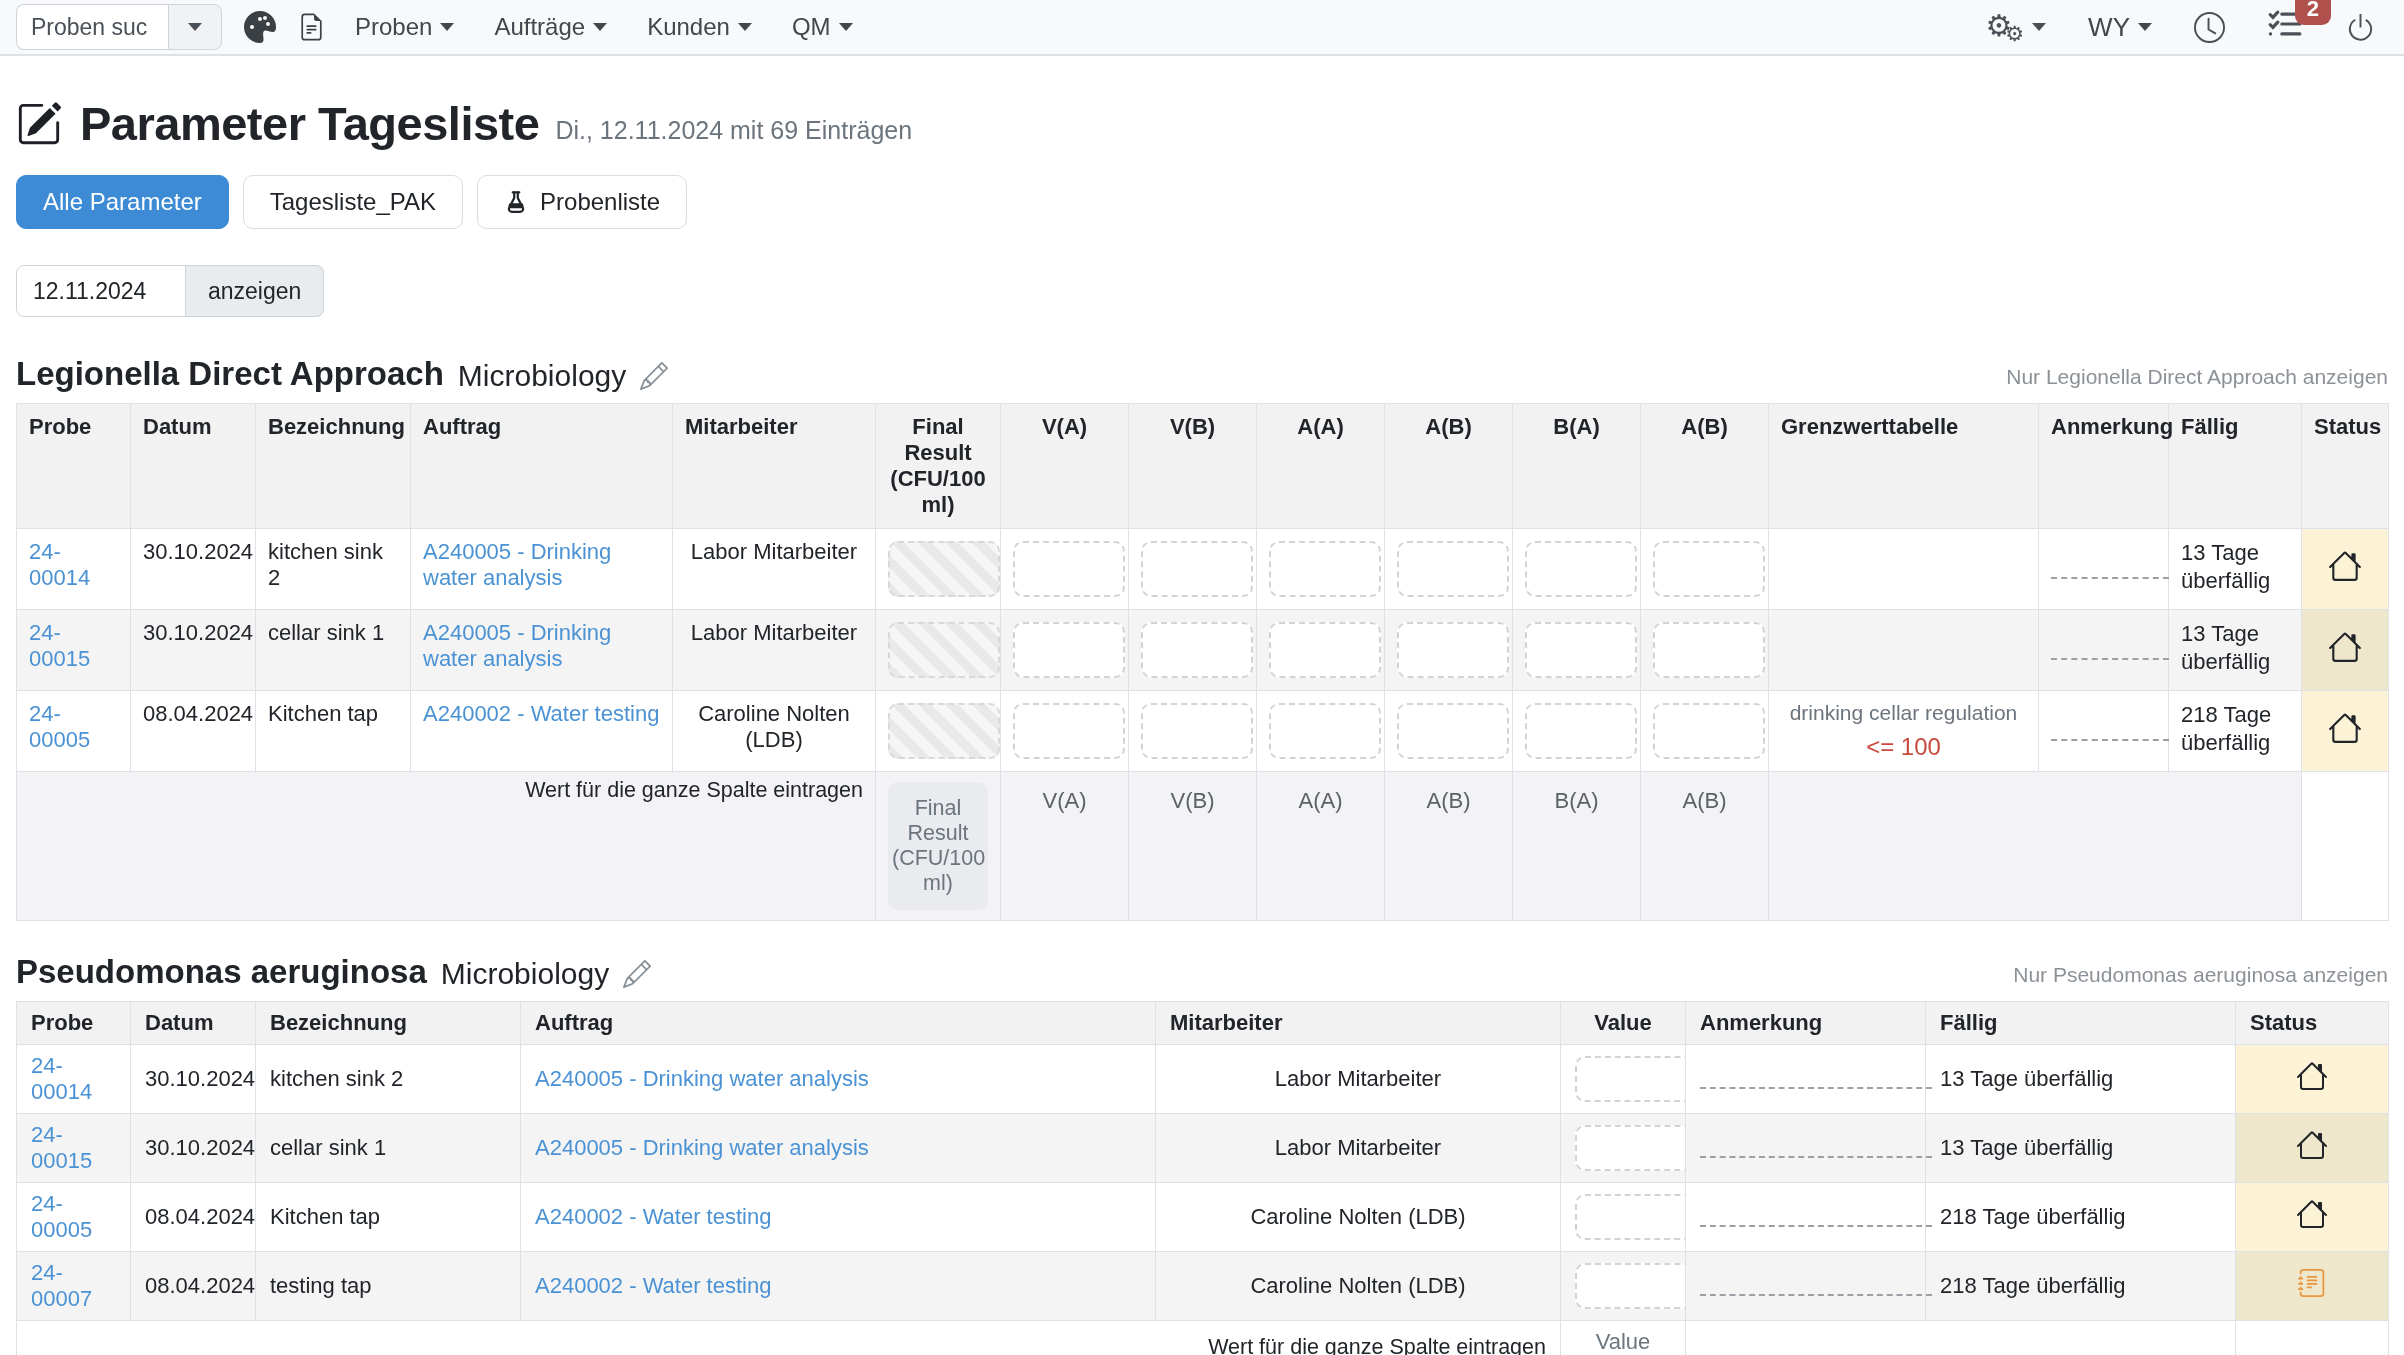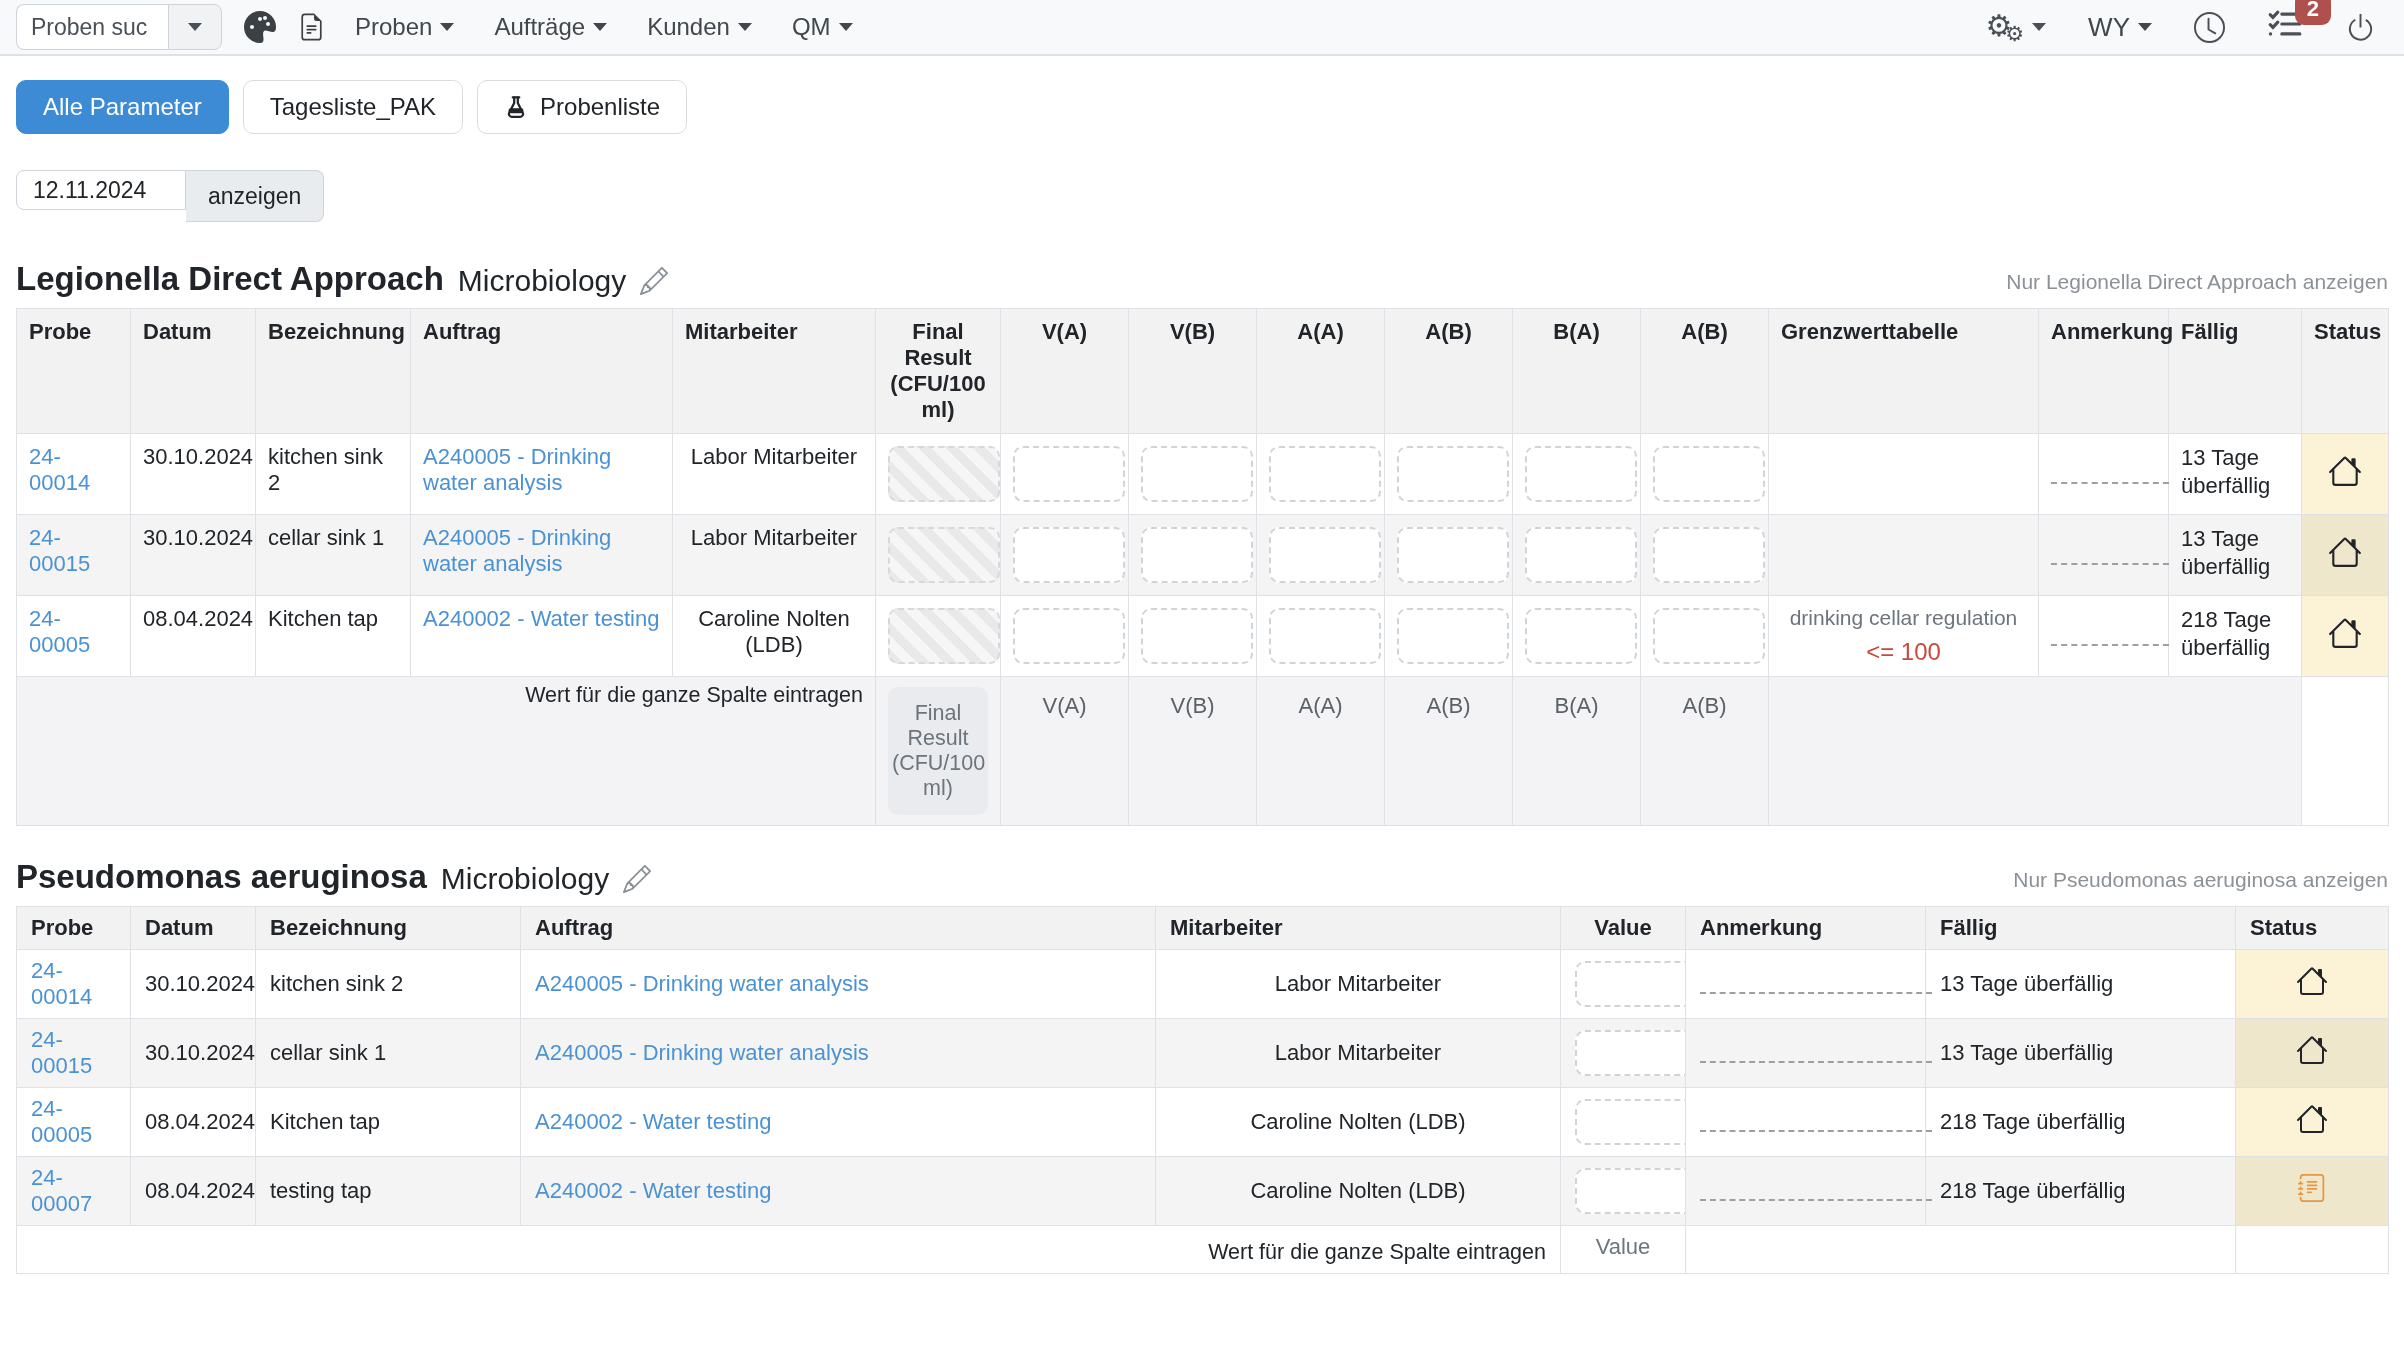--- a/index.html
+++ b/index.html
@@ -35,21 +35,21 @@
   
   .content { padding:0 16px; }
   .title-row { display:flex; align-items:center; margin-top:40px; }
   .title-row h1 { font-size:47px; font-weight:700; margin-left:18px; letter-spacing:-.5px; }
   .subtitle { color:#6c757d; font-size:25px; margin-left:16px; padding-top:14px; }
   .tabs { display:flex; gap:14px; margin-top:24px; }
   .tab { height:54px; padding:0 26px; border-radius:10px; border:1px solid #d9dce0; background:#fff;
     font-size:24px; display:flex; align-items:center; gap:12px; cursor:pointer; color:#212529; font-family:inherit;}
   .tab.active { background:#3d8bd4; border-color:#3d8bd4; color:#fff; }
   .date-row { margin-top:36px; display:flex; }
-  .date-input { width:170px; height:40px; border:1px solid #ced4da; border-radius:8px 0 0 8px;
+  .date-input { width:170px; height:52px; border:1px solid #ced4da; border-radius:8px 0 0 8px;
     padding:0 16px; font-size:23px; color:#212529; outline:none; font-family:inherit; }
   .show-btn { height:52px; padding:8px 22px; background:#e9ecef; border:1px solid #ced4da; border-left:none;
     border-radius:0 8px 8px 0; font-size:23px; cursor:pointer; font-family:inherit; color:#212529; }
   .section-head { display:flex; align-items:flex-end; margin-top:38px; margin-bottom:10px; }
   .section-title { font-size:33px; font-weight:700; }
   .section-sub { font-size:30px; font-weight:400; margin-left:14px; }
   .section-edit { margin-left:14px; cursor:pointer; display:flex; margin-bottom:3px; }
   .section-toggle { margin-left:auto; color:#8b9197; font-size:21px; cursor:pointer; margin-bottom:4px; }
   
   table { border-collapse:collapse; width:2372px; table-layout:fixed; }
@@ -161,20 +161,28 @@
       <svg width="31" height="31" viewBox="0 0 16 16" fill="#4a5056">
           <path d="M7.5 1v7h1V1h-1z"></path>
           <path d="M3 8.812a4.999 4.999 0 0 1 2.578-4.375l-.485-.874A6 6 0 1 0 11 3.616l-.501.865A5 5 0 1 1 3 8.812z"></path>
         </svg>
     </div>
   </div>
 </div>
 
 <div class="content">
 
+  <div class="title-row">
+    <svg width="46" height="46" viewBox="0 0 16 16" fill="#1d2125">
+        <path d="M15.502 1.94a.5.5 0 0 1 0 .706L14.459 3.69l-2-2L13.502.646a.5.5 0 0 1 .707 0l1.293 1.293zm-1.75 2.456-2-2L4.939 9.21a.5.5 0 0 0-.121.196l-.805 2.414a.25.25 0 0 0 .316.316l2.414-.805a.5.5 0 0 0 .196-.12l6.813-6.814z"></path>
+        <path d="M1 13.5A1.5 1.5 0 0 0 2.5 15h11a1.5 1.5 0 0 0 1.5-1.5v-6a.5.5 0 0 0-1 0v6a.5.5 0 0 1-.5.5h-11a.5.5 0 0 1-.5-.5v-11a.5.5 0 0 1 .5-.5H9a.5.5 0 0 0 0-1H2.5A1.5 1.5 0 0 0 1 2.5v11z"></path>
+      </svg>
+    <h1>Parameter Tagesliste</h1>
+    <span class="subtitle">Di., 12.11.2024 mit 69 Einträgen</span>
+  </div>
 
   <div class="tabs">
     <button class="tab active">
       <span>Alle Parameter</span>
     </button>
     <button class="tab">
       <span>Tagesliste_PAK</span>
     </button>
     <button class="tab">
       <svg width="24" height="30" viewBox="0 0 16 16" fill="none" stroke="#212529" stroke-width="1.5" stroke-linecap="round">

